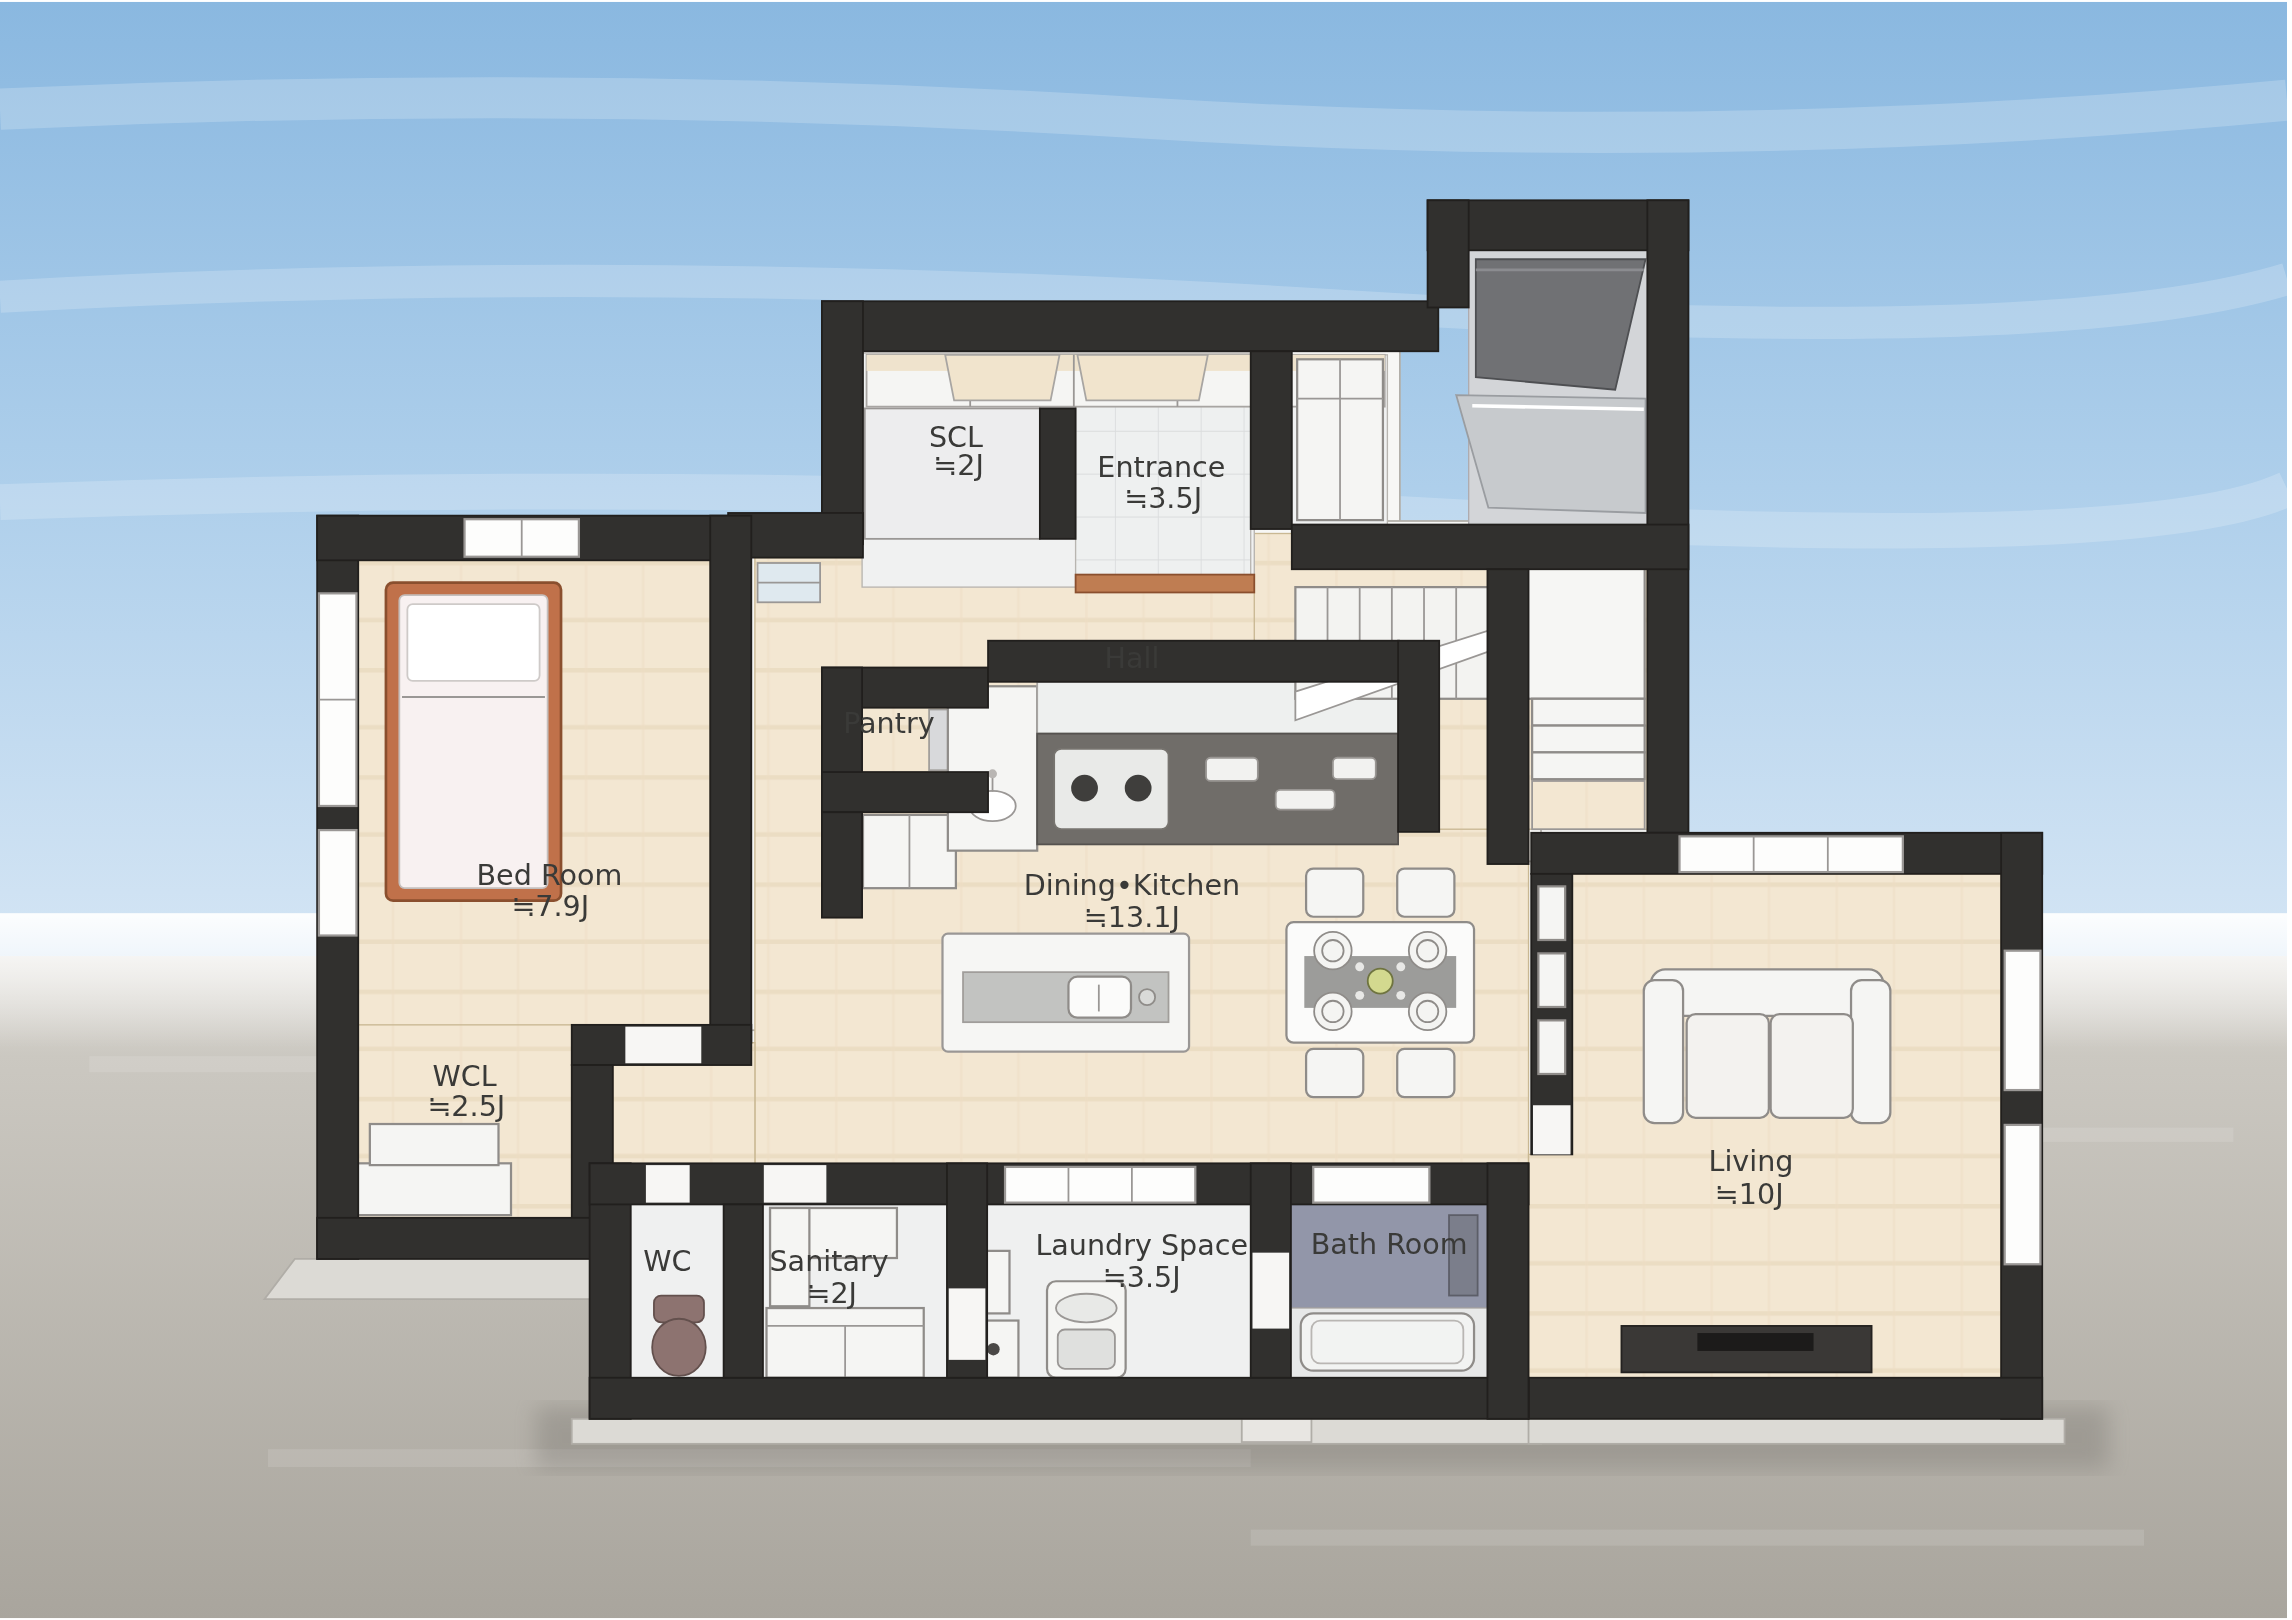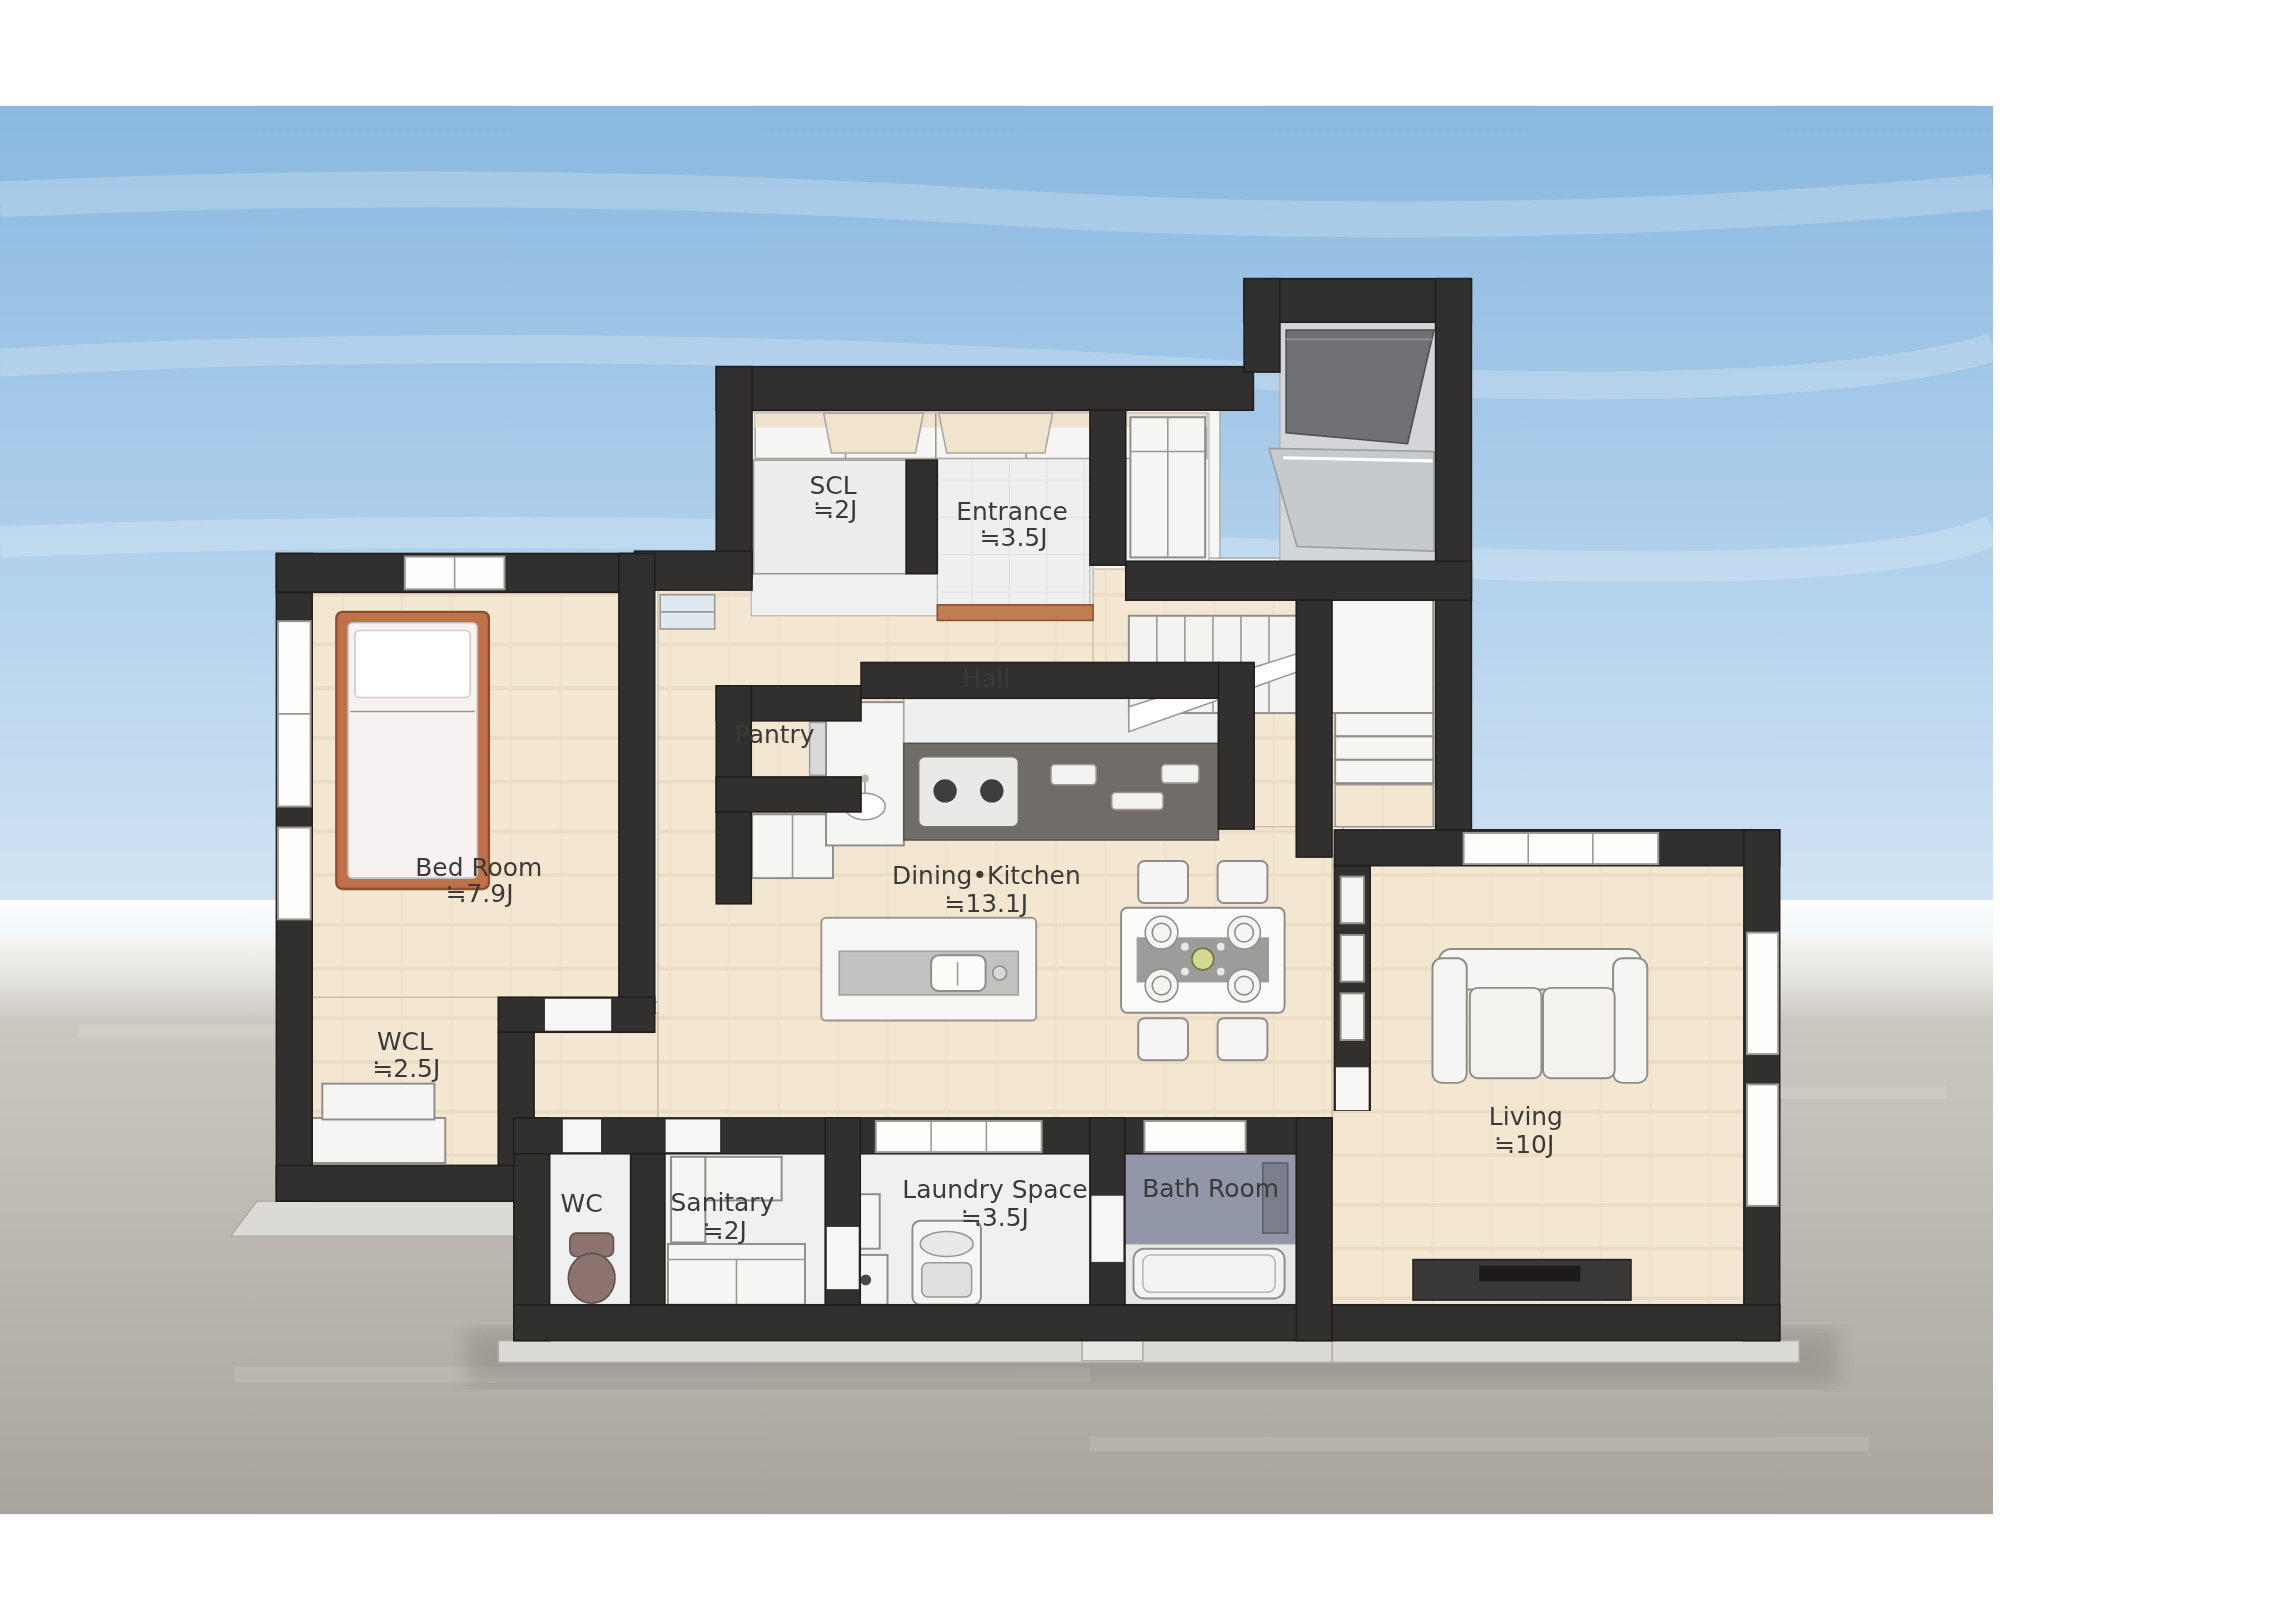--- a/index.html
+++ b/index.html
@@ -1,16 +1,16 @@
 <!DOCTYPE html>
 <html style="font-size:14.3px"><head>
 <meta charset="utf-8">
 <style>
   html,body{margin:0;padding:0;background:#ffffff;}
-  #stage{position:relative;width:1993px;height:1620px;overflow:hidden;
+  #stage{position:relative;width:2287px;height:1620px;overflow:hidden;
          font-family:"DejaVu Sans","Liberation Sans",sans-serif;}
   svg{display:block;width:100%;height:100%;}
   .wall{fill:#31302e;stroke:#211f1d;stroke-width:2;}
   .underlay{fill:#f7f7f5;stroke:#b2afa9;stroke-width:2;}
   .floor-wood{fill:url(#woodPat);stroke:#c9b893;stroke-width:1.5;}
   .floor-white{fill:#eff0f0;stroke:#b8b5b0;stroke-width:1.5;}
   .win{fill:#fdfdfc;stroke:#9a9795;stroke-width:2.5;}
   .winline{stroke:#9a9795;stroke-width:2;fill:none;}
   .door{fill:#f7f6f4;}
   .furn{fill:#f5f5f3;stroke:#8f8c89;stroke-width:2.5;}

